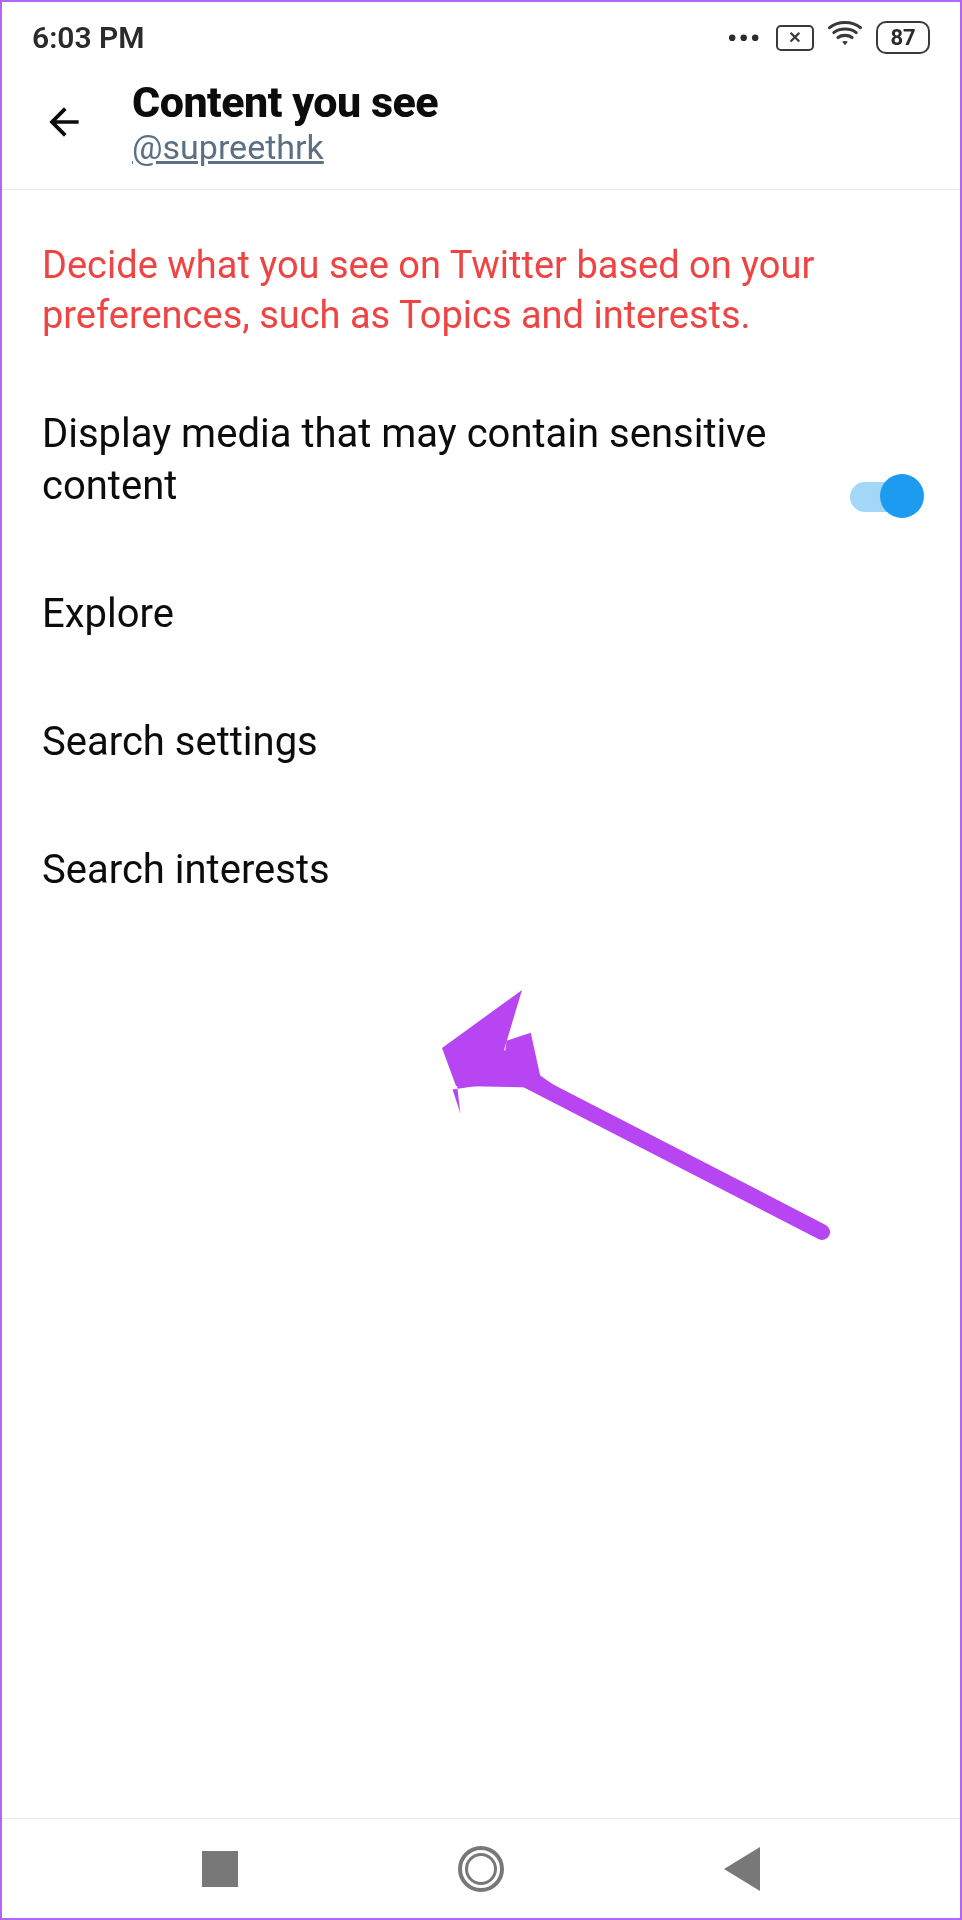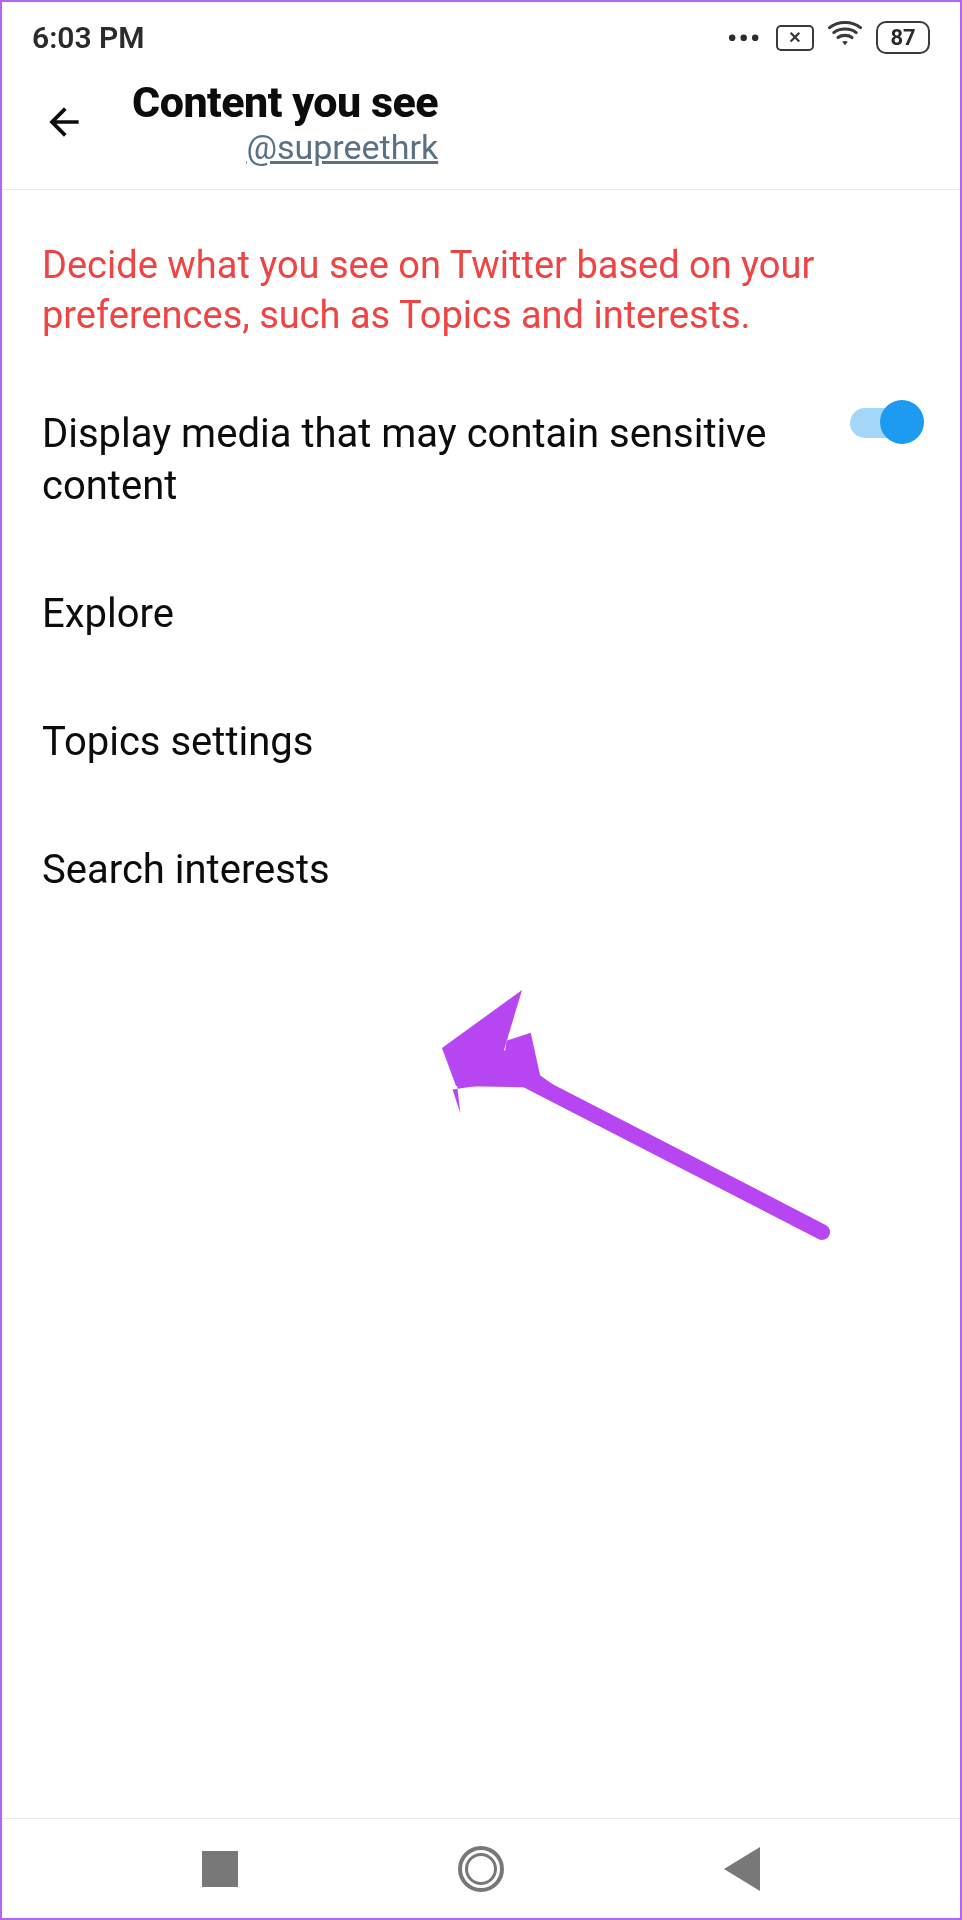--- a/index.html
+++ b/index.html
@@ -60,21 +60,20 @@
       font-weight: 700;
       color: #2b2b2b;
       min-width: 54px;
       text-align: center;
     }
     .header {
       display: flex;
       align-items: center;
       padding: 12px 30px 22px 30px;
       border-bottom: 1px solid #e8e8e8;
-      text-align: right;
     }
     .back-button {
       width: 70px;
       display: flex;
       align-items: center;
       justify-content: flex-start;
       padding-left: 10px;
     }
     .back-button svg {
       width: 44px;
@@ -100,21 +99,21 @@
       font-size: 38px;
       color: #ef4444;
       line-height: 1.32;
       font-weight: 400;
     }
     .list {
       padding: 0;
     }
     .list-item {
       display: flex;
-      align-items: flex-start;
+      align-items: flex-end;
       justify-content: space-between;
       padding: 38px 40px;
       font-size: 40px;
       color: #0c0c0c;
       font-weight: 400;
     }
     .list-item-label {
       flex: 1;
       line-height: 1.3;
     }
@@ -224,21 +223,21 @@
   <div class="list-item">
     <div class="list-item-label">Display media that may contain sensitive content</div>
     <div class="toggle">
       <div class="toggle-knob"></div>
     </div>
   </div>
   <div class="list-item">
     <div class="list-item-label">Explore</div>
   </div>
   <div class="list-item">
-    <div class="list-item-label">Topics settings</div>
+    <div class="list-item-label">Search settings</div>
   </div>
   <div class="list-item">
     <div class="list-item-label">Search interests</div>
   </div>
 </div>
 
 <div class="arrow-annotation">
   <svg viewBox="0 0 420 280">
     <line x1="370" y1="200" x2="40" y2="30" stroke="#b746f2" stroke-width="16" stroke-linecap="round"></line>
     <polygon points="0,10 102,10 66,-34 48,-16 62,24 22,52 40,70" transform="translate(0,0) rotate(27 0 10)" fill="#b746f2"></polygon>

